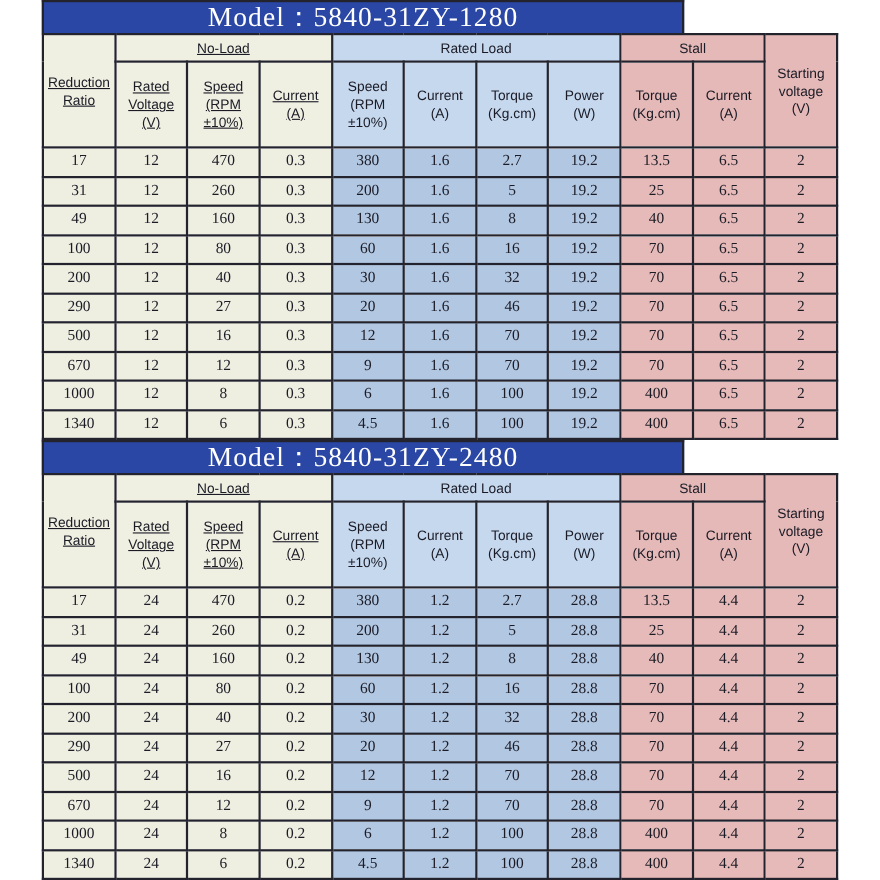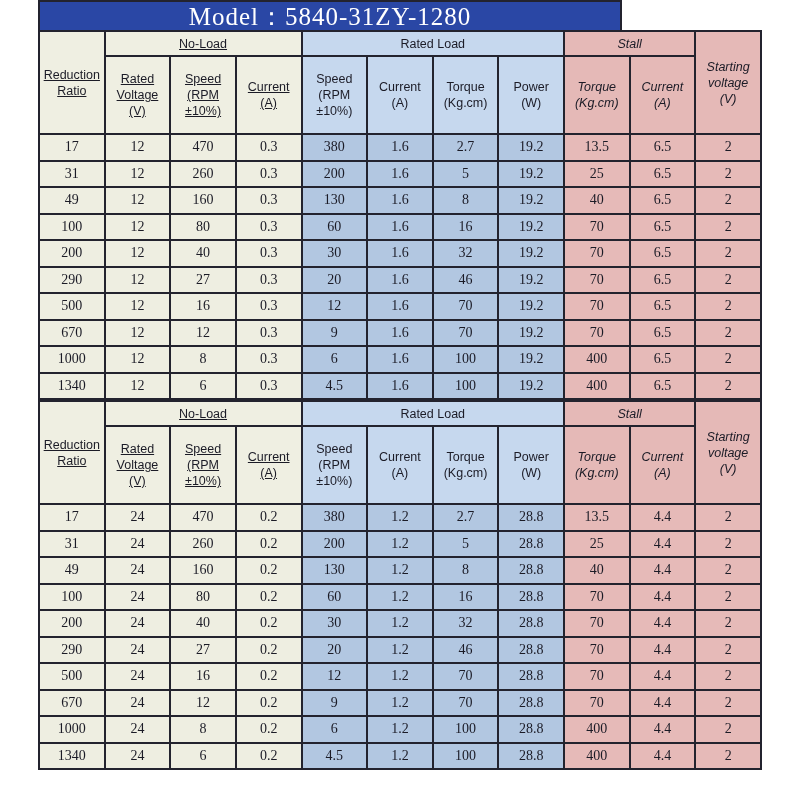--- a/index.html
+++ b/index.html
@@ -62,21 +62,21 @@
     white-space: pre-line;
     color: var(--cell_text);
   }
   td.data {
     font-family: "Liberation Serif", serif;
     font-size: 14px;
     color: var(--cell_text);
   }
   .bg-cream-h { background: var(--cream_header); text-decoration: underline; }
   .bg-blue-h  { background: var(--blue_header); }
-  .bg-pink-h  { background: var(--pink_header); font-style: italic; }
+  .bg-pink-h  { background: var(--pink_header); }
   .bg-cream   { background: var(--cream_cell); }
   .bg-blue    { background: var(--blue_cell); }
   .bg-pink    { background: var(--pink_cell); }
 </style>
 </head>
 <body>
 
 <div class="page">
 
   <section class="sheet">
@@ -261,20 +261,23 @@
             <td class="data bg-blue">19.2</td>
             <td class="data bg-pink">400</td>
             <td class="data bg-pink">6.5</td>
             <td class="data bg-pink">2</td>
           </tr>
         </tbody>
     </table>
   </section>
 
   <section class="sheet">
+    <div class="model-bar">
+      <span class="model-title">Model：5840-31ZY-2480</span>
+    </div>
     <table class="spec">
       <colgroup>
         <col>
           <col>
           <col>
           <col>
           <col>
           <col>
           <col>
           <col>

